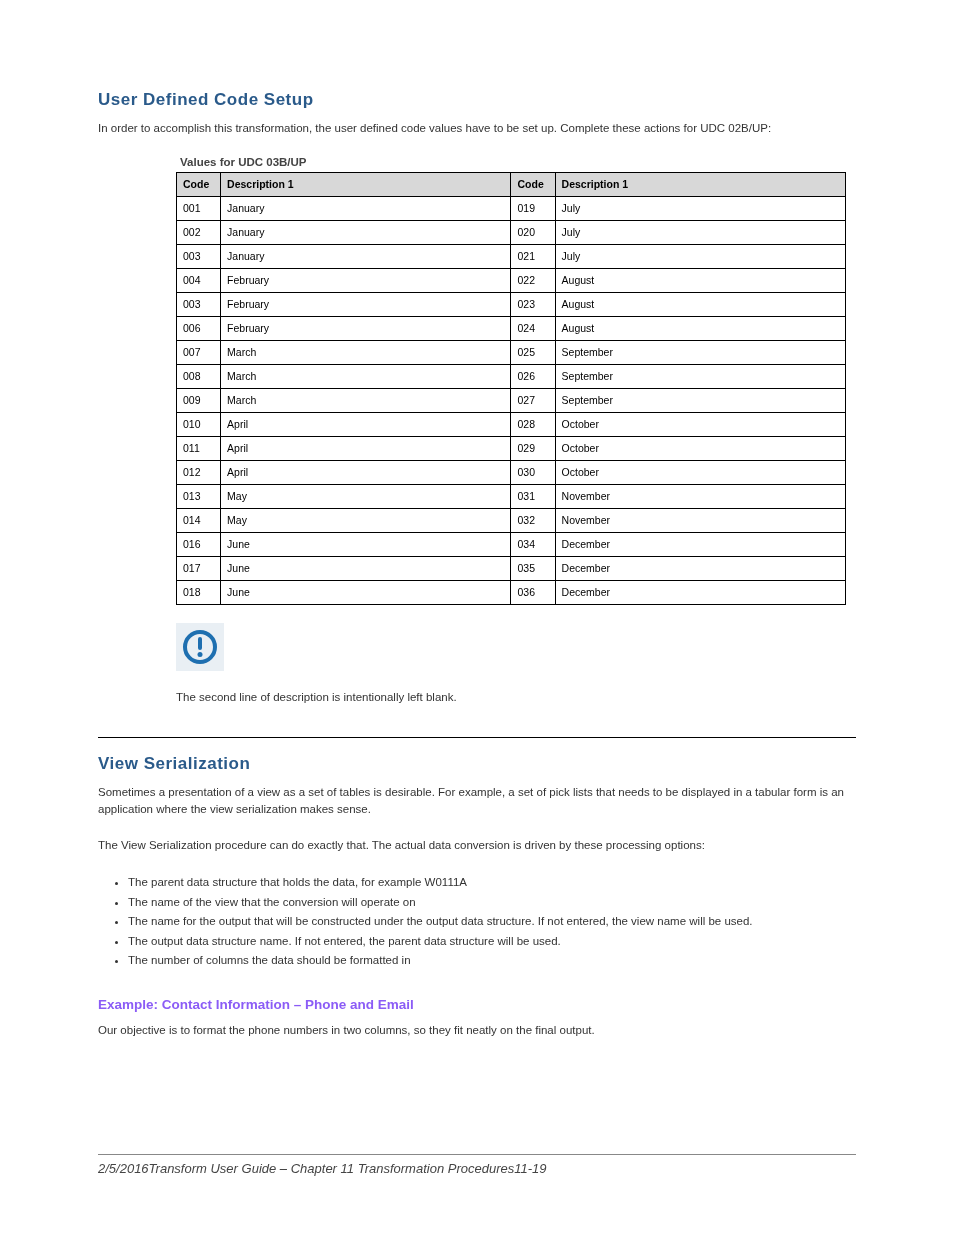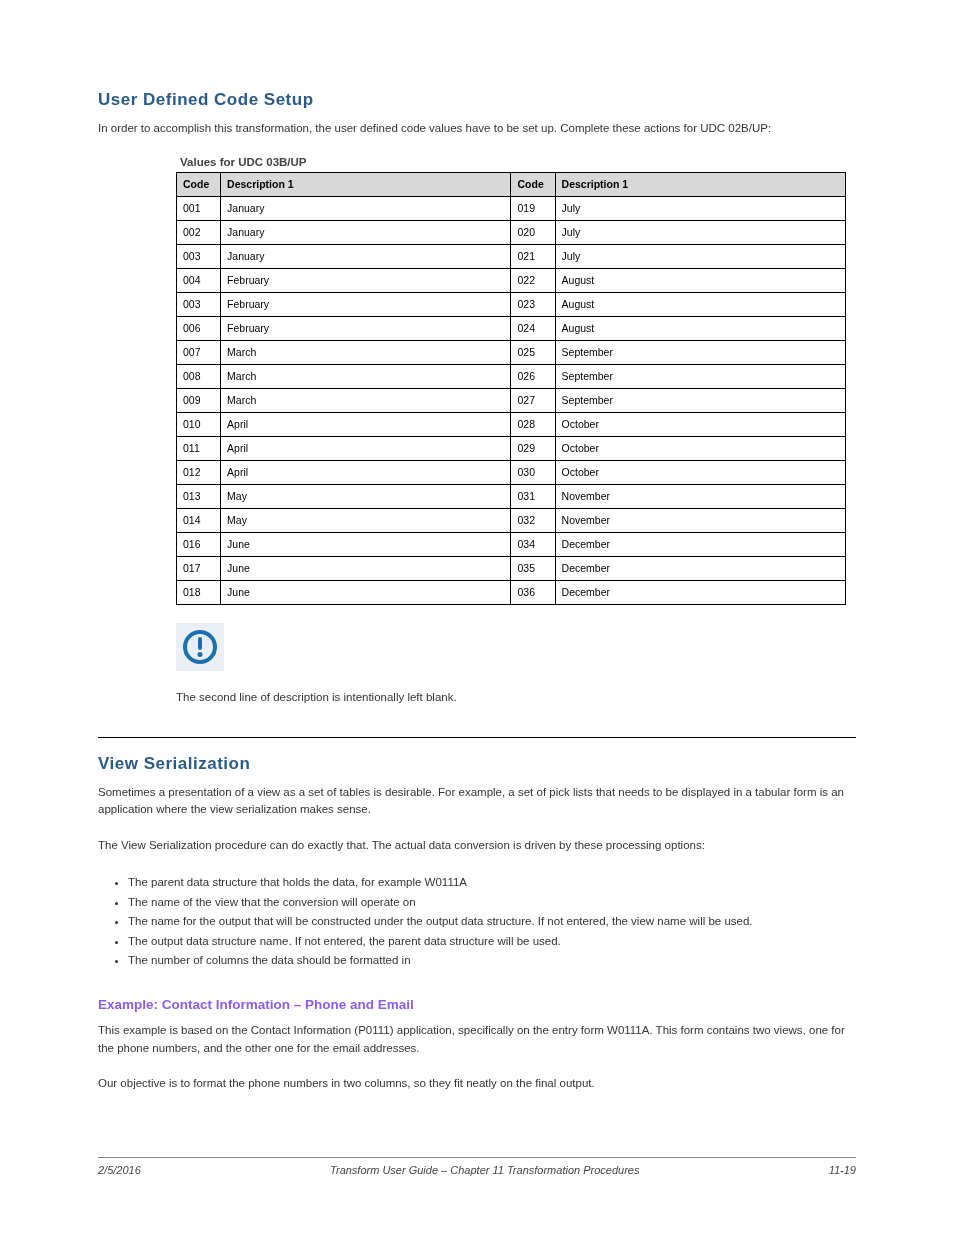--- a/index.html
+++ b/index.html
@@ -102,22 +102,22 @@
     line-height: 1.7;
     color: #333;
   }
   .footer-rule {
     border: none;
     border-top: 1px solid #888;
     margin: 0;
   }
   .footer {
     display: flex;
-    justify-content: space-between;
-    font-size: 11px;
+    justify-content: flex-start;
+    font-size: 13px;
     color: #444;
     font-style: italic;
     padding-top: 6px;
   }
   .footer-center { text-align: center; }
   .foot-wrap {
     position: absolute;
     left: 98px;
     right: 98px;
     bottom: 38px;
@@ -278,21 +278,20 @@
   <ul class="bullets">
     <li>The parent data structure that holds the data, for example W0111A</li>
     <li>The name of the view that the conversion will operate on</li>
     <li>The name for the output that will be constructed under the output data structure. If not entered, the view name will be used.</li>
     <li>The output data structure name. If not entered, the parent data structure will be used.</li>
     <li>The number of columns the data should be formatted in</li>
   </ul>
 
   <h2 class="subhead">Example: Contact Information – Phone and Email</h2>
 
-  <p class="body-text">This example is based on the Contact Information (P0111) application, specifically on the entry form W0111A. This form contains two views, one for the phone numbers, and the other one for the email addresses.</p>
   <p class="body-text">Our objective is to format the phone numbers in two columns, so they fit neatly on the final output.</p>
 
   <div class="foot-wrap">
     <hr class="footer-rule">
     <div class="footer">
       <div>2/5/2016</div>
       <div class="footer-center">
         <span>Transform User Guide –</span>
         <span>Chapter 11 Transformation Procedures</span>
       </div>

